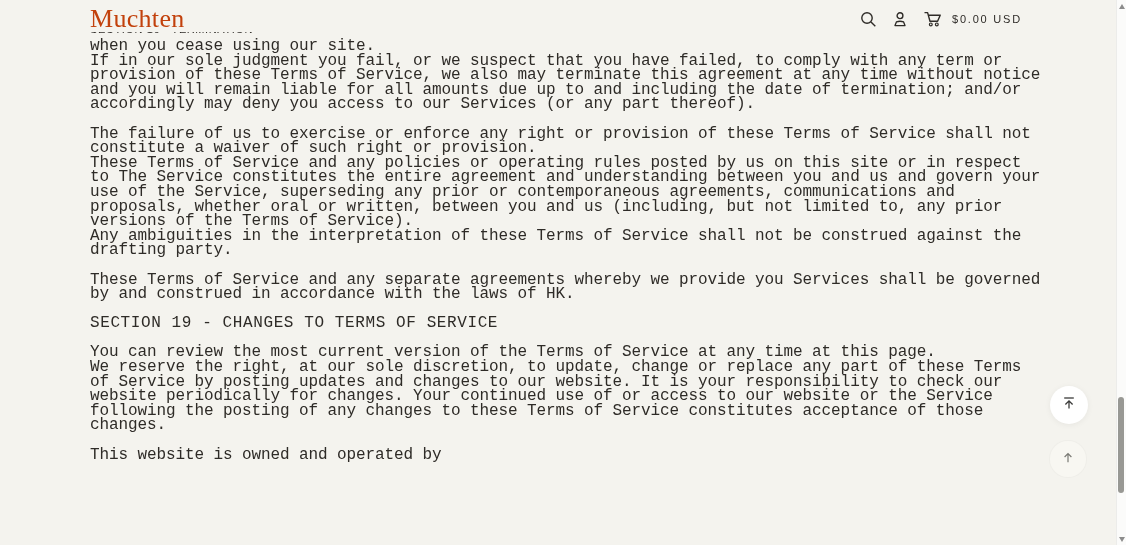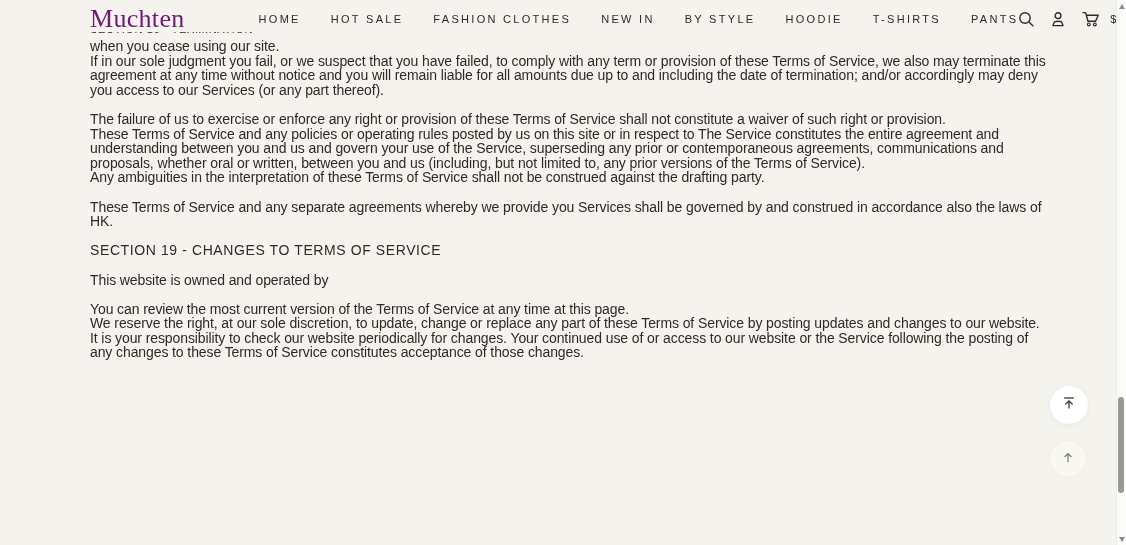--- a/index.html
+++ b/index.html
@@ -9,21 +9,21 @@
     font-family:"Liberation Sans", sans-serif;
   }
   
   .site-header{
     position:absolute;top:0;left:0;width:1116px;height:32px;z-index:3;
     background:#f4f3ee;display:flex;align-items:center;
     box-sizing:border-box;padding:6px 0 0 90px;
   }
   .logo{
     font-family:"Liberation Serif", serif;font-size:26px;line-height:1;
-    color:#701a75;letter-spacing:.3px;cursor:pointer;white-space:nowrap;
+    color:#c2410c;letter-spacing:.3px;cursor:pointer;white-space:nowrap;
   }
   .main-nav{display:flex;gap:30px;margin-left:74px;align-items:center;}
   .nav-item{
     font-size:11px;letter-spacing:2.3px;font-weight:500;color:#2e2b27;
     cursor:pointer;white-space:nowrap;
   }
   .header-icons{margin-left:auto;margin-right:94px;display:flex;align-items:center;gap:15px;}
   .hicon{display:block;cursor:pointer;}
   .hicon svg{display:block;}
   .cart-group{display:flex;align-items:center;gap:9px;cursor:pointer;}
@@ -35,22 +35,23 @@
     font-size:11px;letter-spacing:.6px;line-height:14.6px;color:#2e2b27;
     white-space:nowrap;
   }
 
   
   .terms{
     position:absolute;left:90px;top:39px;width:958px;z-index:1;
     font-size:11px;line-height:14.6px;letter-spacing:-0.1px;color:#2e2b27;
   }
   .terms p,.terms h2{
-    margin:0 0 14.6px 0;font-size:14px;font-weight:normal;
+    margin:0 0 14.6px 0;font-size:16px;font-weight:normal;
     white-space:pre-line;
+    font-family:Liberation Mono, monospace;
   }
   .terms h2{letter-spacing:.6px;}
 
   
   .float-btn{
     position:absolute;width:38px;height:38px;border-radius:50%;
     display:flex;align-items:center;justify-content:center;cursor:pointer;z-index:4;
   }
   .float-btn.primary{
     left:1050px;top:386px;background:#ffffff;
@@ -81,30 +82,20 @@
   }
 </style>
 </head>
 <body>
 
 <div class="clipped-line">SECTION 16 - TERMINATION</div>
 
 <header class="site-header">
   <div class="logo">Muchten</div>
 
-  <nav class="main-nav">
-    <span class="nav-item">HOME</span>
-    <span class="nav-item">HOT SALE</span>
-    <span class="nav-item">FASHION CLOTHES</span>
-    <span class="nav-item">NEW IN</span>
-    <span class="nav-item">BY STYLE</span>
-    <span class="nav-item">HOODIE</span>
-    <span class="nav-item">T-SHIRTS</span>
-    <span class="nav-item">PANTS</span>
-  </nav>
 
   <div class="header-icons">
     <span class="hicon">
       <svg width="17" height="17" viewBox="0 0 17 17" fill="none">
         <circle cx="7" cy="7" r="5.2" stroke="#2e2b27" stroke-width="1.4"></circle>
         <line x1="11" y1="11" x2="15.3" y2="15.3" stroke="#2e2b27" stroke-width="1.4"></line>
       </svg>
     </span>
     <span class="hicon">
       <svg width="16" height="16" viewBox="0 0 16 16" fill="none">
@@ -124,25 +115,25 @@
     </span>
   </div>
 </header>
 
 <main class="terms">
   <p>when you cease using our site.
 If in our sole judgment you fail, or we suspect that you have failed, to comply with any term or provision of these Terms of Service, we also may terminate this agreement at any time without notice and you will remain liable for all amounts due up to and including the date of termination; and/or accordingly may deny you access to our Services (or any part thereof).</p>
   <p>The failure of us to exercise or enforce any right or provision of these Terms of Service shall not constitute a waiver of such right or provision.
 These Terms of Service and any policies or operating rules posted by us on this site or in respect to The Service constitutes the entire agreement and understanding between you and us and govern your use of the Service, superseding any prior or contemporaneous agreements, communications and proposals, whether oral or written, between you and us (including, but not limited to, any prior versions of the Terms of Service).
 Any ambiguities in the interpretation of these Terms of Service shall not be construed against the drafting party.</p>
-  <p>These Terms of Service and any separate agreements whereby we provide you Services shall be governed by and construed in accordance also the laws of  HK.</p>
+  <p>These Terms of Service and any separate agreements whereby we provide you Services shall be governed by and construed in accordance with the laws of  HK.</p>
   <h2>SECTION 19 - CHANGES TO TERMS OF SERVICE</h2>
-  <p>This website is owned and operated by</p>
   <p>You can review the most current version of the Terms of Service at any time at this page.
 We reserve the right, at our sole discretion, to update, change or replace any part of these Terms of Service by posting updates and changes to our website. It is your responsibility to check our website periodically for changes. Your continued use of or access to our website or the Service following the posting of any changes to these Terms of Service constitutes acceptance of those changes.</p>
+  <p>This website is owned and operated by</p>
 </main>
 
 <div class="float-btn primary">
   <span>
     <svg width="16" height="16" viewBox="0 0 16 16" fill="none">
       <path d="M3.2 3 H12.8" stroke="#3a3a38" stroke-width="1.3"></path>
       <path d="M8 13.6 V6 M4.4 9.5 L8 5.9 L11.6 9.5" stroke="#3a3a38" stroke-width="1.3" fill="none"></path>
     </svg>
   </span>
 </div>

